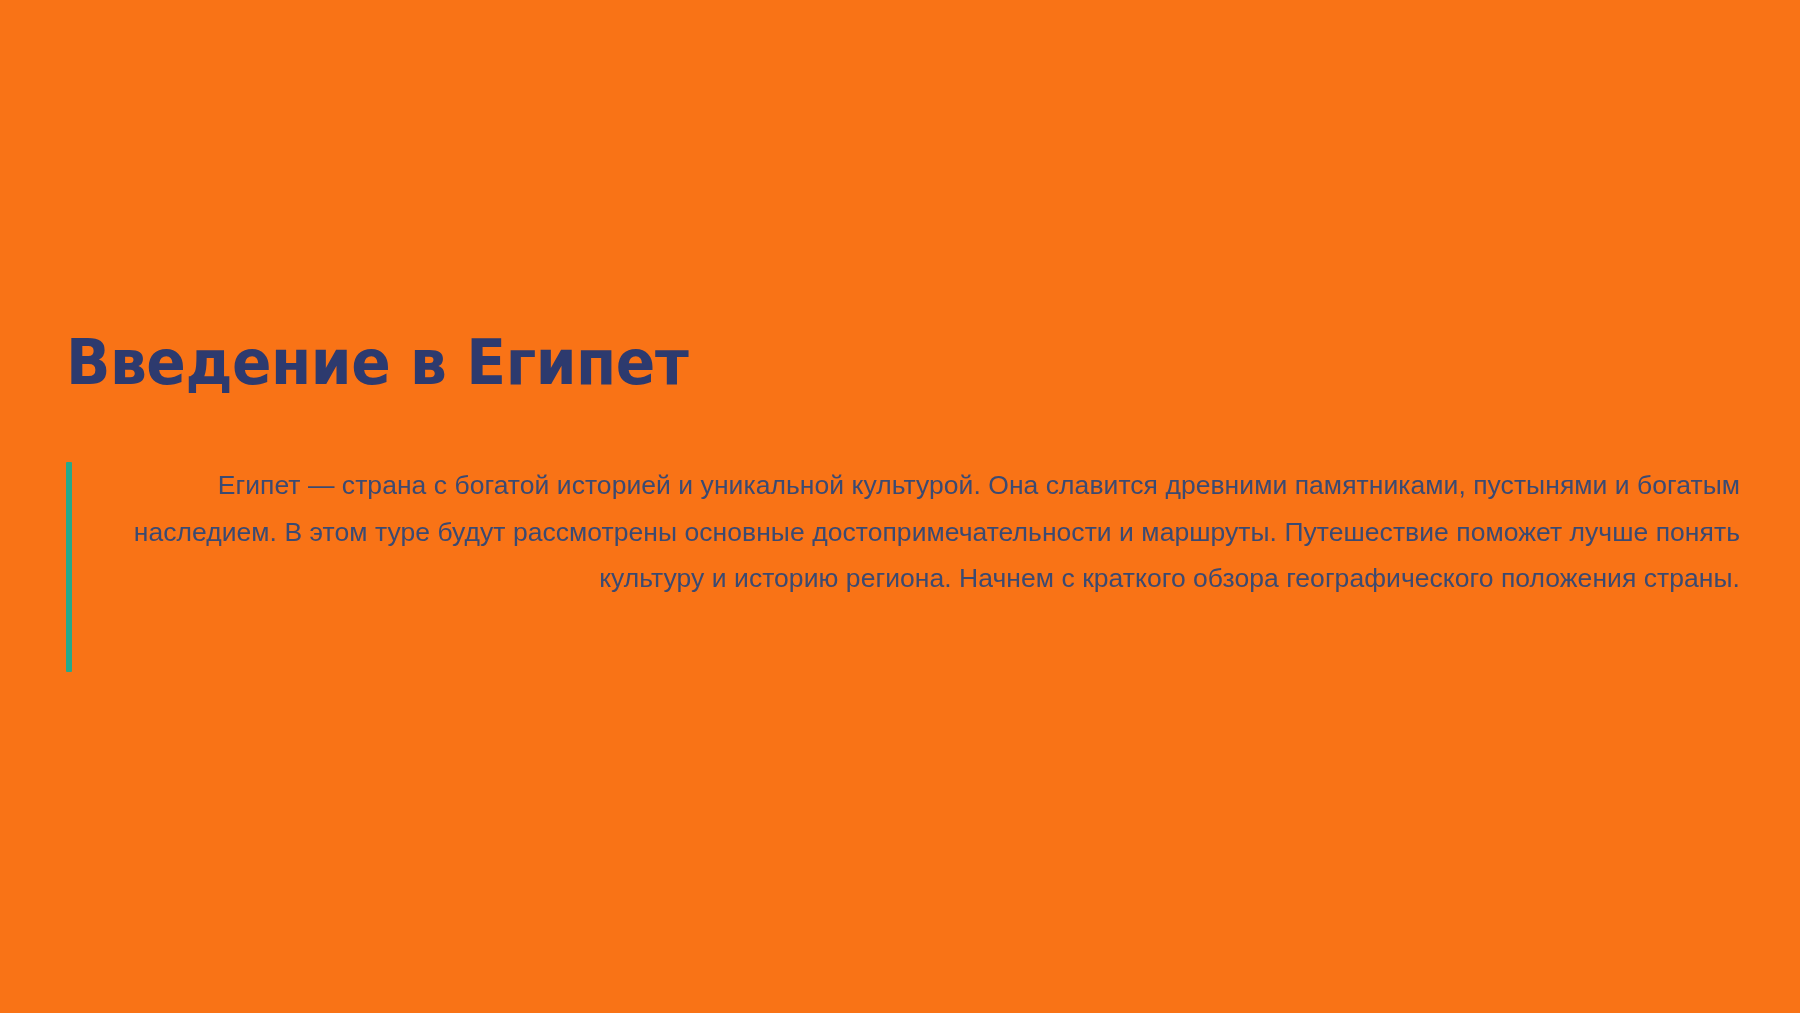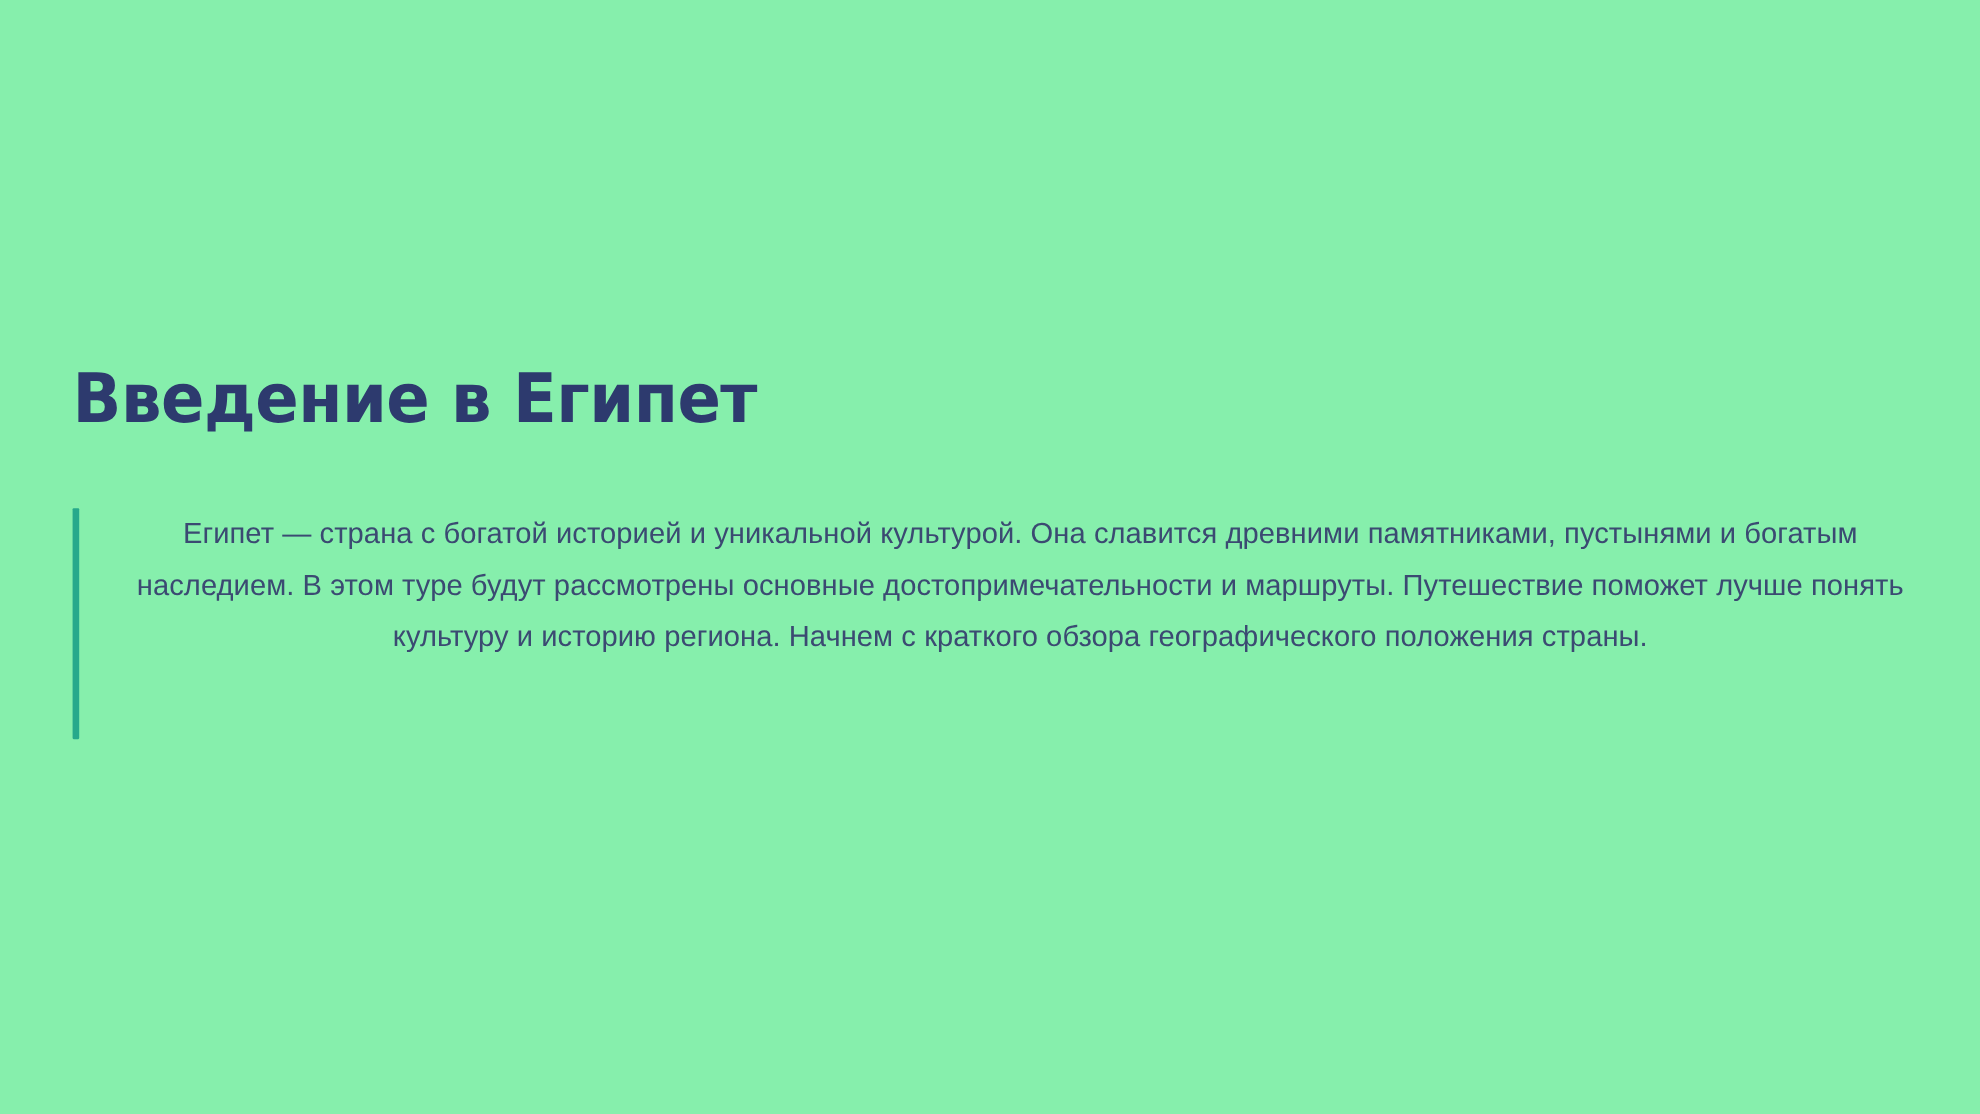--- a/index.html
+++ b/index.html
@@ -13,21 +13,21 @@
     height: 1013px;
     background: #ffffff;
     font-family: "Liberation Sans", sans-serif;
     overflow: hidden;
   }
 
   .slide {
     position: relative;
     width: 1800px;
     height: 1013px;
-    background: #86efac;
+    background: #f97316;
   }
 
   
   .slide-title {
     position: absolute;
     left: 66px;
     top: 330px;
     margin: 0;
     font-family: "DejaVu Sans", "Liberation Sans", sans-serif;
     font-weight: 700;
@@ -59,21 +59,21 @@
     border-radius: 1px;
   }
 
   .body-text {
     margin: 0;
     font-family: "Liberation Sans", sans-serif;
     font-weight: 400;
     font-size: 26.5px;
     line-height: 46.5px;
     color: #3b4a72;
-    text-align: center;
+    text-align: right;
     max-width: 1625px;
     letter-spacing: 0.05px;
   }
 </style>
 </head>
 <body>
 
 <div class="slide">
 
   <h1 class="slide-title">Введение в Египет</h1>

